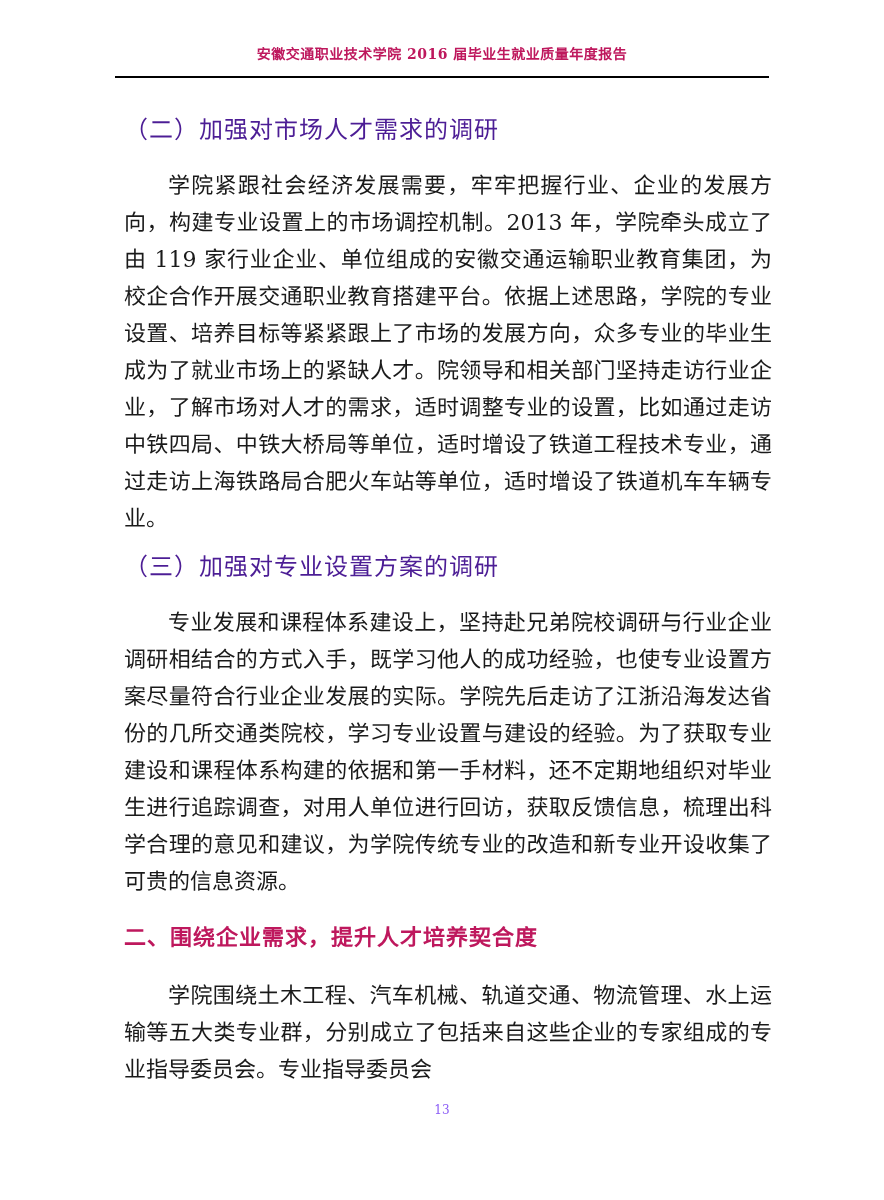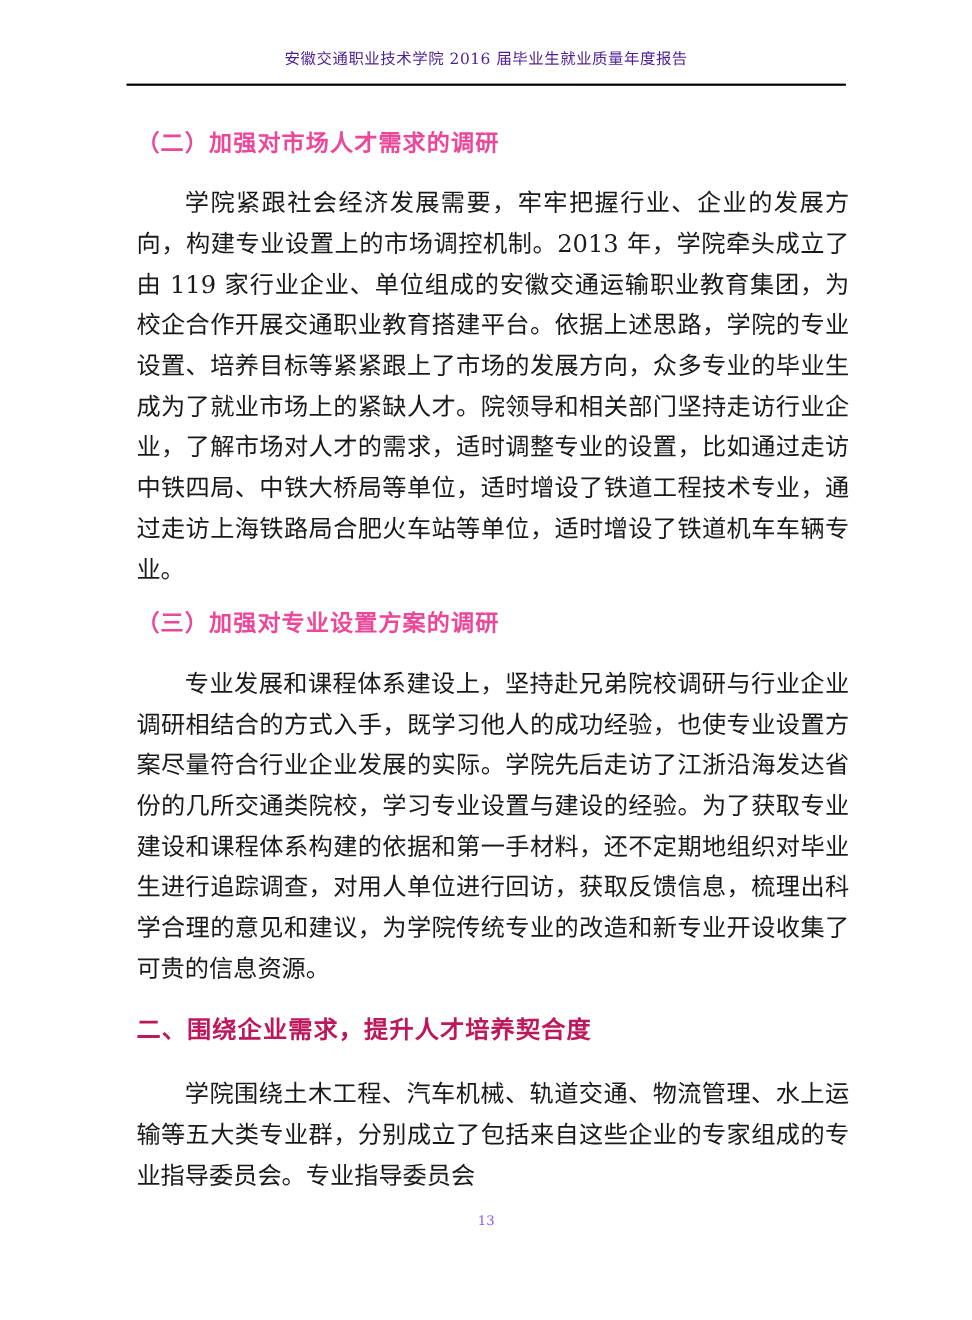--- a/index.html
+++ b/index.html
@@ -19,40 +19,40 @@
     box-sizing: border-box;
   }
   
   .page-header {
     padding-top: 45px;
     text-align: center;
   }
   .header-title {
     font-size: 14px;
     line-height: 18px;
-    font-weight: 400;
+    font-weight: 700;
     letter-spacing: 0.5px;
-    color: #4c1d95;
+    color: #be185d;
   }
   .header-rule {
     width: 654px;
     margin: 13px auto 0 auto;
     border: 0;
     border-top: 2px solid #000000;
   }
   
   .content {
     padding: 0 112px 0 124px;
   }
   .sub-heading {
     font-family: "DejaVu Sans", "Liberation Sans", sans-serif;
-    font-weight: bold;
-    font-size: 21px;
+    font-weight: normal;
+    font-size: 24px;
     line-height: 30px;
-    color: #ec4899;
+    color: #4c1d95;
     letter-spacing: 1px;
   }
   .h-market    { margin: 37px 0 0 0; }
   .h-plan      { margin: 15px 0 0 0; }
   .h-cultivate { margin: 22px 0 0 0; }
   .part-heading {
     font-family: "DejaVu Sans", "Liberation Sans", sans-serif;
     font-weight: bold;
     font-size: 22px;
     line-height: 32px;

